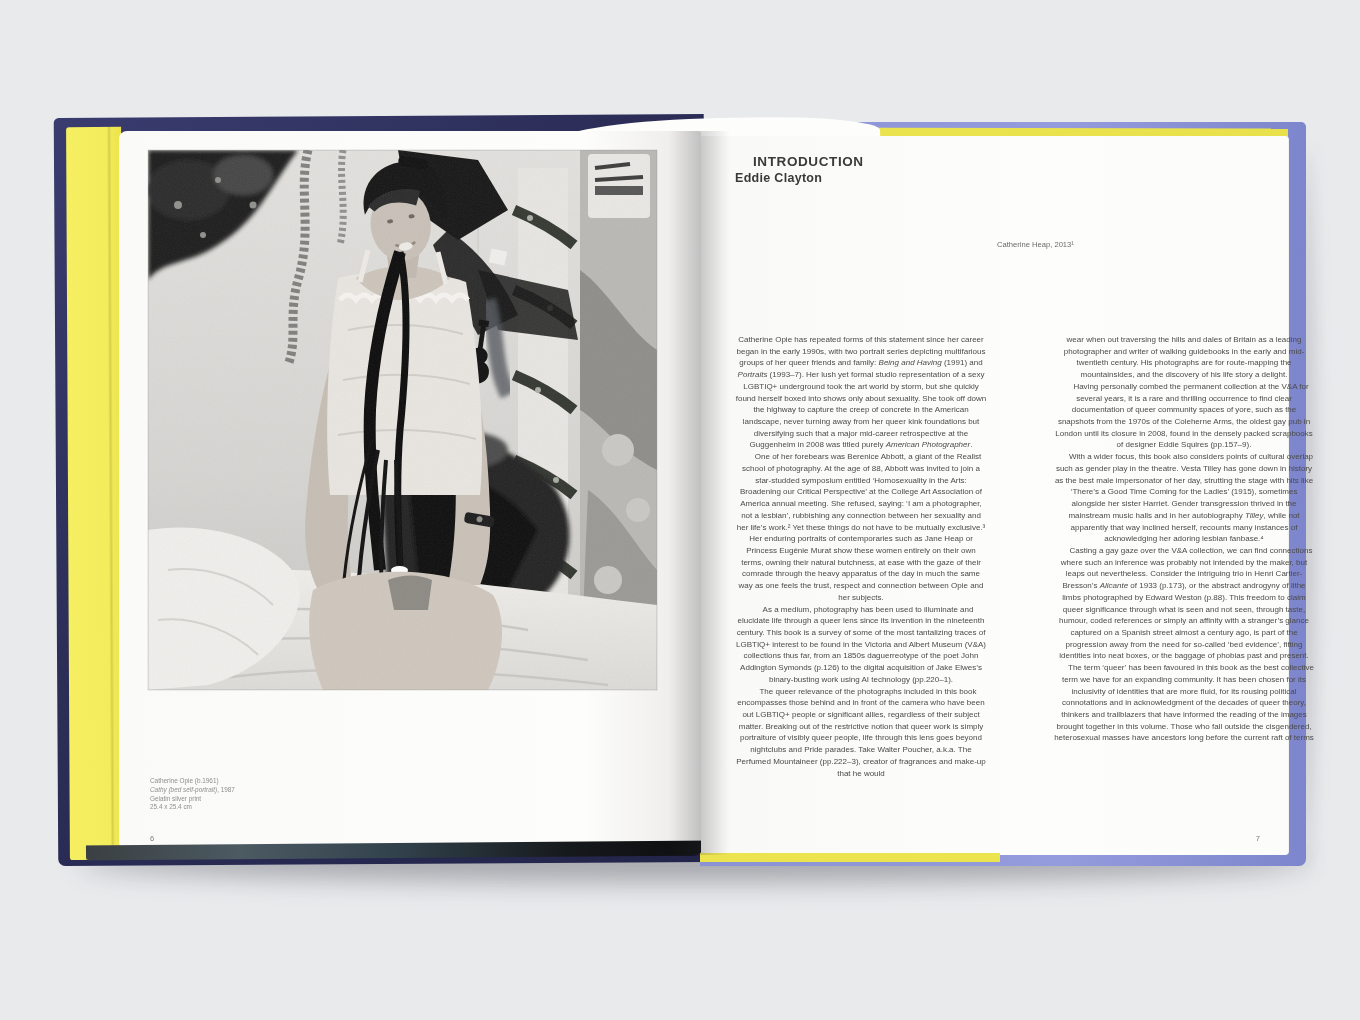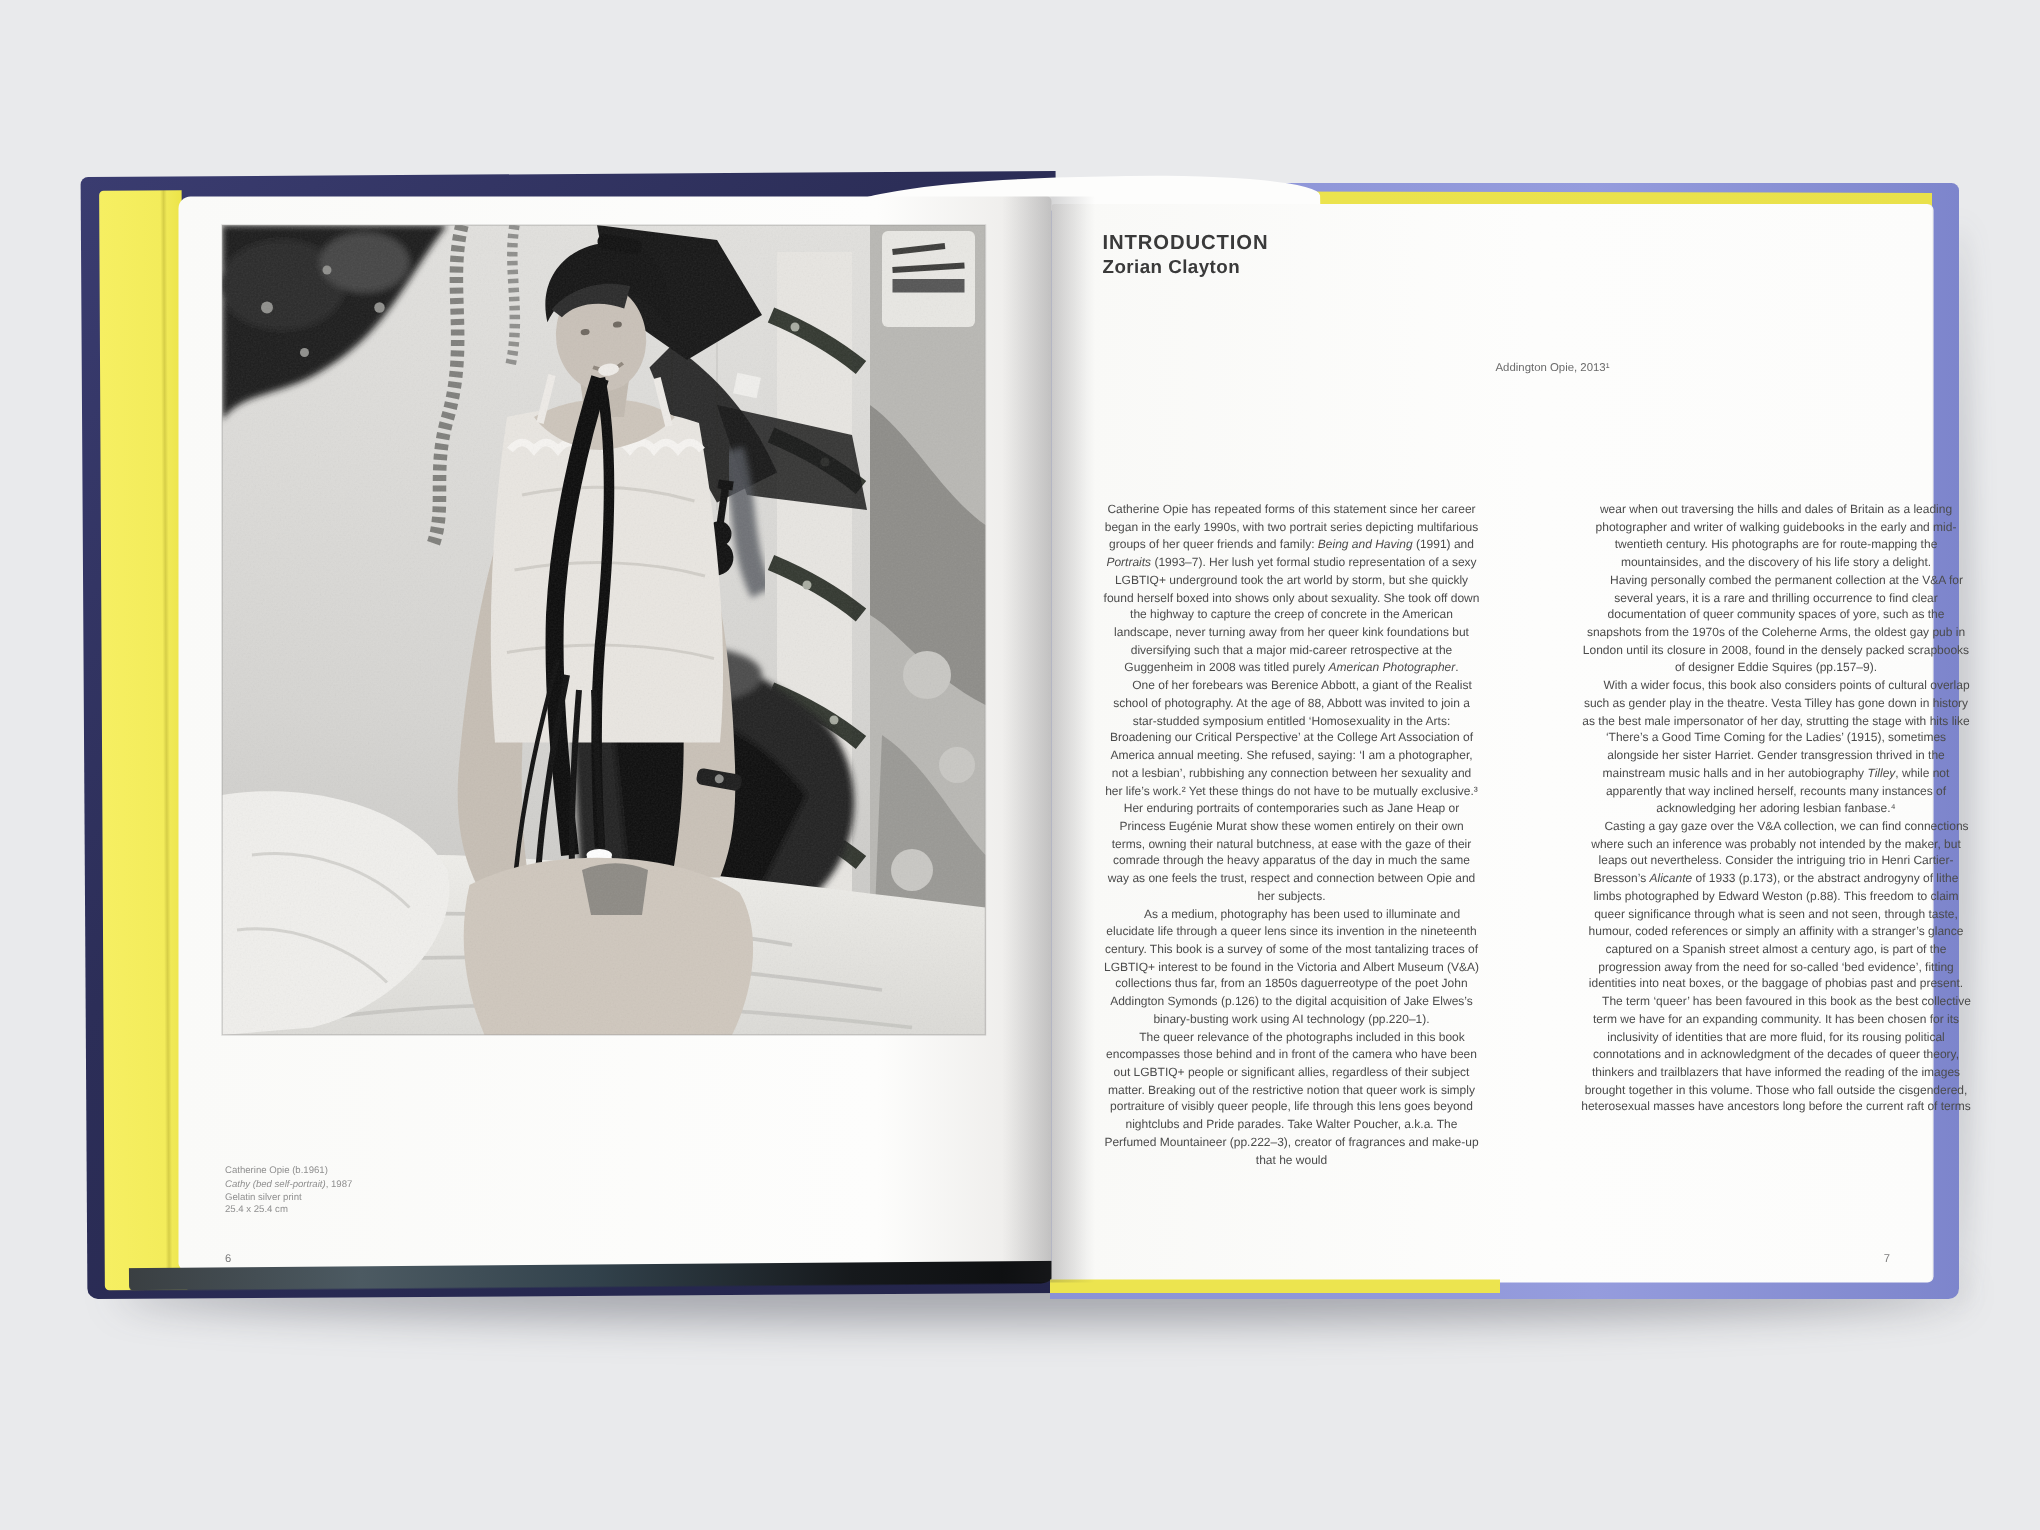--- a/index.html
+++ b/index.html
@@ -48,21 +48,21 @@
 
   
   .caption{left:150px;top:777px;width:210px;font-size:6.4px;line-height:8.8px;color:#8f8f8f;}
   .caption .wtitle em{font-style:italic;}
   .folio{font-size:7.5px;color:#7d7d7d;}
   .folio-left{left:150px;top:834px;}
   .folio-right{left:1002px;top:834px;width:258px;text-align:right;}
 
   
   .chapter-head{left:735px;top:153px;width:260px;color:#3a3a3a;}
-  .chapter-head .t1{font-size:13.5px;font-weight:bold;letter-spacing:.6px;line-height:17px;}
+  .chapter-head .t1{font-size:13.5px;font-weight:bold;letter-spacing:.6px;line-height:17px;margin-left:18px;}
   .chapter-head .t2{font-size:12.5px;font-weight:bold;letter-spacing:.3px;line-height:16px;}
   .quote{left:997px;top:196px;width:260px;font-style:italic;font-size:13.6px;line-height:19px;color:#3f3f3f;}
   .quote-attrib{left:997px;top:240px;width:240px;font-size:7.6px;color:#6a6a6a;}
 
   .bodycol{top:334px;font-size:8px;line-height:11.72px;color:#4b4b4b;text-align:center;}
   .bodycol p{margin:0;}
   .bodycol p.ind{text-indent:14px;}
   .bodycol em{font-style:italic;}
   .col1{left:735px;width:252px;}
   .col2{left:1054px;width:260px;}
@@ -259,24 +259,24 @@
   <div class="abs caption">
     <div>Catherine Opie (b.1961)</div>
     <div class="wtitle"><em>Cathy (bed self-portrait)</em>, 1987</div>
     <div>Gelatin silver print</div>
     <div>25.4 x 25.4 cm</div>
   </div>
   <div class="abs folio folio-left">6</div>
 
   <div class="abs chapter-head">
     <div class="t1">INTRODUCTION</div>
-    <div class="t2">Zorian Clayton</div>
-  </div>
-
-  <div class="abs quote-attrib">Addington Opie, 2013¹</div>
+    <div class="t2">Eddie Clayton</div>
+  </div>
+
+  <div class="abs quote-attrib">Catherine Heap, 2013¹</div>
 
   <div class="abs bodycol col1">
     <p>Catherine Opie has repeated forms of this statement since her career began in the early 1990s, with two portrait series depicting multifarious groups of her queer friends and family: <em>Being and Having</em> (1991) and <em>Portraits</em> (1993–7). Her lush yet formal studio representation of a sexy LGBTIQ+ underground took the art world by storm, but she quickly found herself boxed into shows only about sexuality. She took off down the highway to capture the creep of concrete in the American landscape, never turning away from her queer kink foundations but diversifying such that a major mid-career retrospective at the Guggenheim in 2008 was titled purely <em>American Photographer</em>.</p>
     <p class="ind">One of her forebears was Berenice Abbott, a giant of the Realist school of photography. At the age of 88, Abbott was invited to join a star-studded symposium entitled ‘Homosexuality in the Arts: Broadening our Critical Perspective’ at the College Art Association of America annual meeting. She refused, saying: ‘I am a photographer, not a lesbian’, rubbishing any connection between her sexuality and her life’s work.² Yet these things do not have to be mutually exclusive.³ Her enduring portraits of contemporaries such as Jane Heap or Princess Eugénie Murat show these women entirely on their own terms, owning their natural butchness, at ease with the gaze of their comrade through the heavy apparatus of the day in much the same way as one feels the trust, respect and connection between Opie and her subjects.</p>
     <p class="ind">As a medium, photography has been used to illuminate and elucidate life through a queer lens since its invention in the nineteenth century. This book is a survey of some of the most tantalizing traces of LGBTIQ+ interest to be found in the Victoria and Albert Museum (V&amp;A) collections thus far, from an 1850s daguerreotype of the poet John Addington Symonds (p.126) to the digital acquisition of Jake Elwes’s binary-busting work using AI technology (pp.220–1).</p>
     <p class="ind">The queer relevance of the photographs included in this book encompasses those behind and in front of the camera who have been out LGBTIQ+ people or significant allies, regardless of their subject matter. Breaking out of the restrictive notion that queer work is simply portraiture of visibly queer people, life through this lens goes beyond nightclubs and Pride parades. Take Walter Poucher, a.k.a. The Perfumed Mountaineer (pp.222–3), creator of fragrances and make-up that he would</p>
   </div>
   <div class="abs bodycol col2">
     <p>wear when out traversing the hills and dales of Britain as a leading photographer and writer of walking guidebooks in the early and mid-twentieth century. His photographs are for route-mapping the mountainsides, and the discovery of his life story a delight.</p>
     <p class="ind">Having personally combed the permanent collection at the V&amp;A for several years, it is a rare and thrilling occurrence to find clear documentation of queer community spaces of yore, such as the snapshots from the 1970s of the Coleherne Arms, the oldest gay pub in London until its closure in 2008, found in the densely packed scrapbooks of designer Eddie Squires (pp.157–9).</p>

